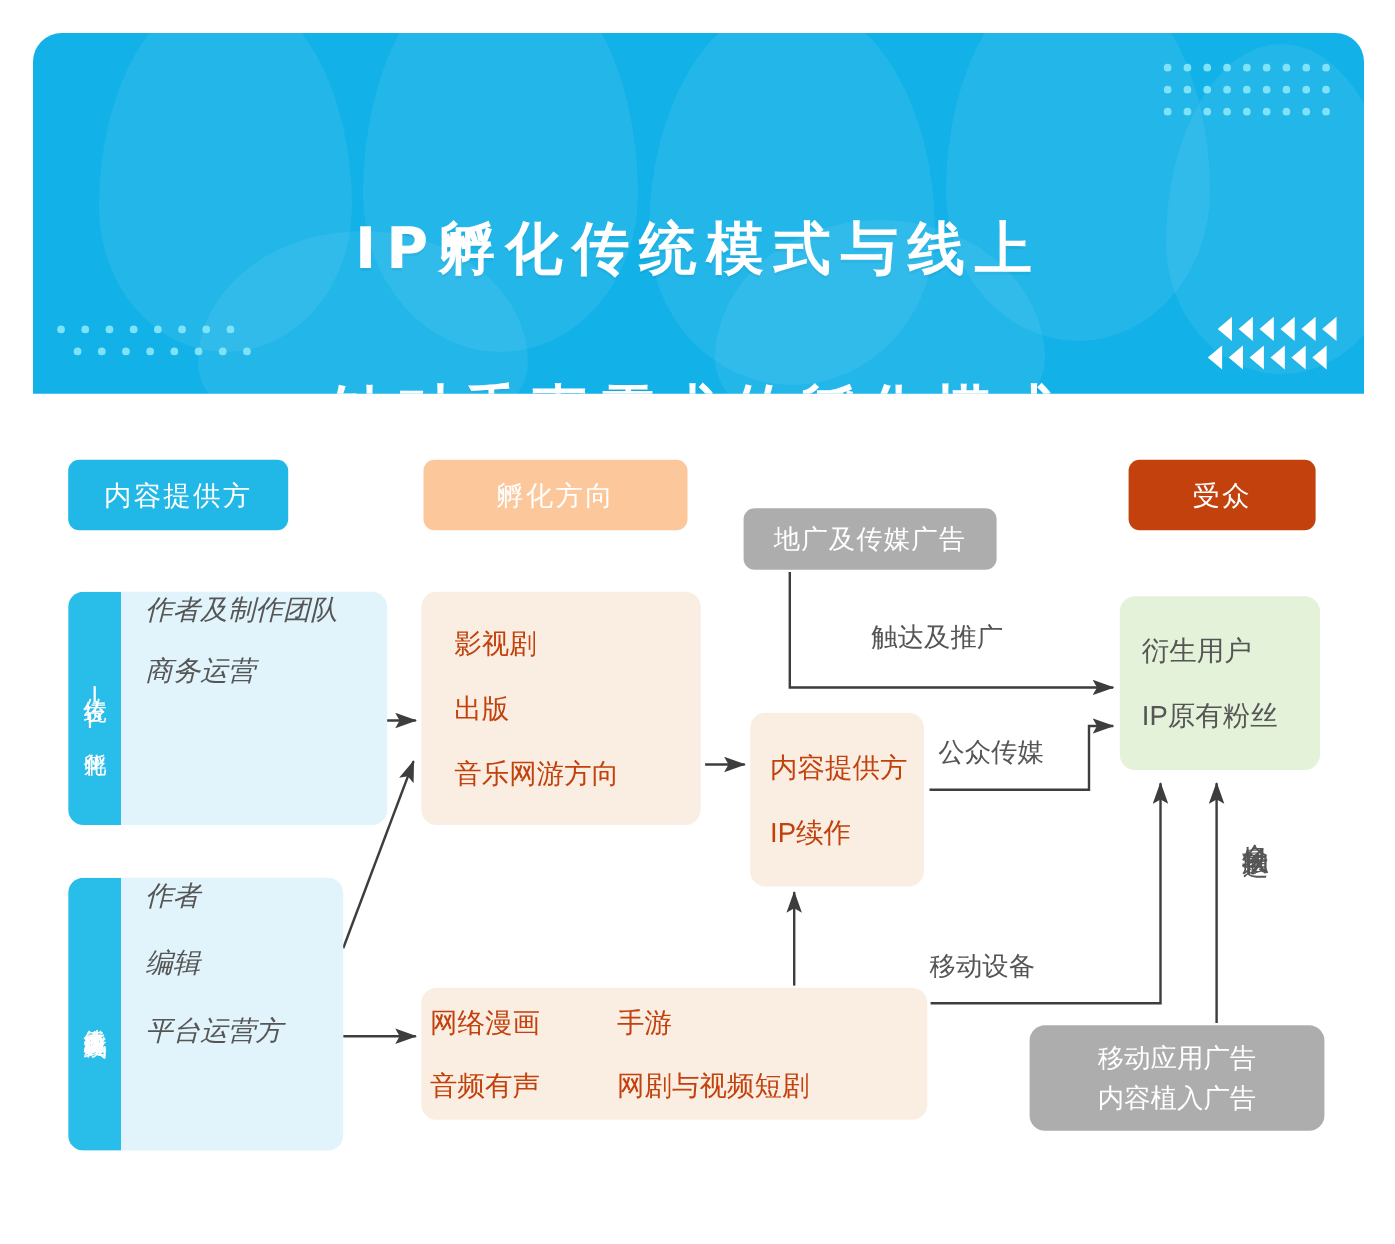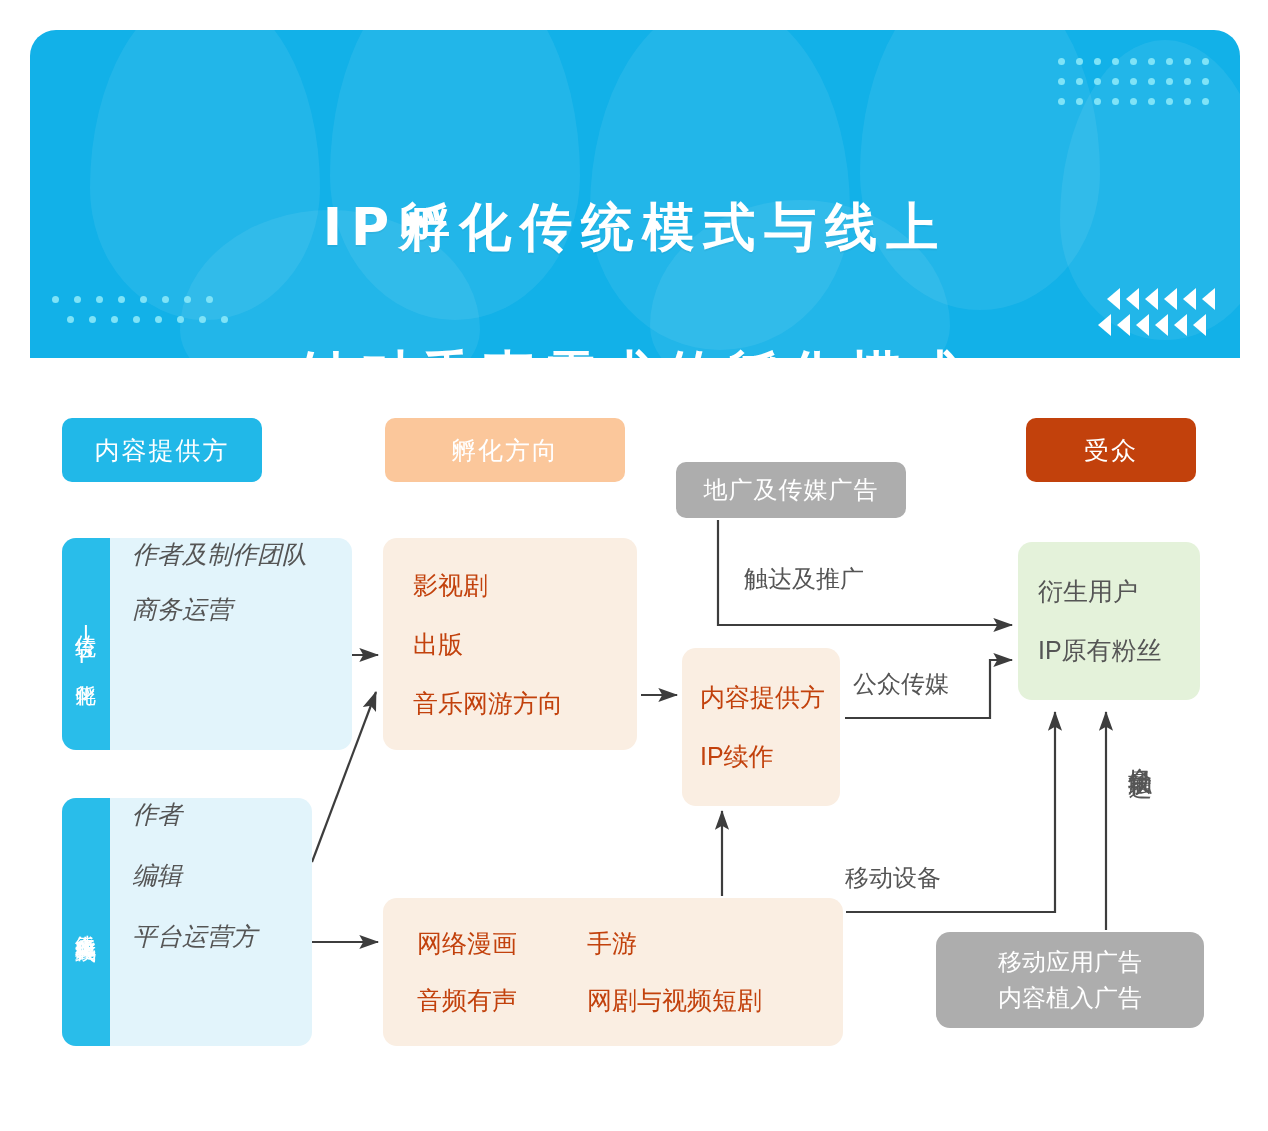--- a/index.html
+++ b/index.html
@@ -78,34 +78,34 @@
     display:flex;align-items:center;justify-content:center;
     padding:4px 0;
   }
   .blue-body{flex:1;display:flex;flex-direction:column;gap:22px;padding-left:22px;color:#555555;font-size:25px;font-style:italic;}
   #box-trad{left:62px;top:538px;width:290px;height:212px;}
   #box-online{left:62px;top:798px;width:250px;height:248px;}
   #box-online .blue-body{gap:28px;}
 
   .peach-box{background:#faeee2;color:#c2410c;}
   #box-dir1{left:383px;top:538px;width:254px;height:212px;display:flex;flex-direction:column;justify-content:center;gap:26px;padding-left:30px;box-sizing:border-box;font-size:25px;}
-  #box-dir2{left:383px;top:898px;width:460px;height:148px;display:flex;flex-direction:column;justify-content:center;gap:24px;padding-left:34px;box-sizing:border-box;font-size:25px;}
+  #box-dir2{left:383px;top:898px;width:460px;height:120px;display:flex;flex-direction:column;justify-content:center;gap:24px;padding-left:8px;box-sizing:border-box;font-size:25px;}
   #box-dir2 .rowline{display:flex;}
   #box-dir2 .c1{width:170px;}
   #box-derivative{left:682px;top:648px;width:158px;height:158px;display:flex;flex-direction:column;justify-content:center;gap:26px;padding-left:18px;box-sizing:border-box;font-size:25px;}
 
   #box-audience{left:1018px;top:542px;width:182px;height:158px;background:#e4f2da;color:#555555;
     display:flex;flex-direction:column;justify-content:center;gap:26px;padding-left:20px;box-sizing:border-box;font-size:25px;}
 
   #box-mobilead{left:936px;top:932px;width:268px;height:96px;background:#adadad;color:#ffffff;
     display:flex;flex-direction:column;align-items:center;justify-content:center;gap:4px;font-size:24px;}
 
   
   .edge-label{position:absolute;color:#555555;font-size:24px;background:#ffffff;padding:0 4px;white-space:nowrap;}
-  #lbl-reach{left:740px;top:563px;}
+  #lbl-reach{left:788px;top:563px;}
   #lbl-publicmedia{left:849px;top:668px;}
   #lbl-mobiledevice{left:841px;top:862px;}
   #lbl-allscene{left:1120px;top:748px;writing-mode:vertical-rl;text-orientation:upright;line-height:32px;letter-spacing:2px;}
 
   svg#edges{position:absolute;left:0;top:0;width:1268px;height:1131px;pointer-events:none;}
 </style>
 </head>
 <body>
 
 <div id="stage">

